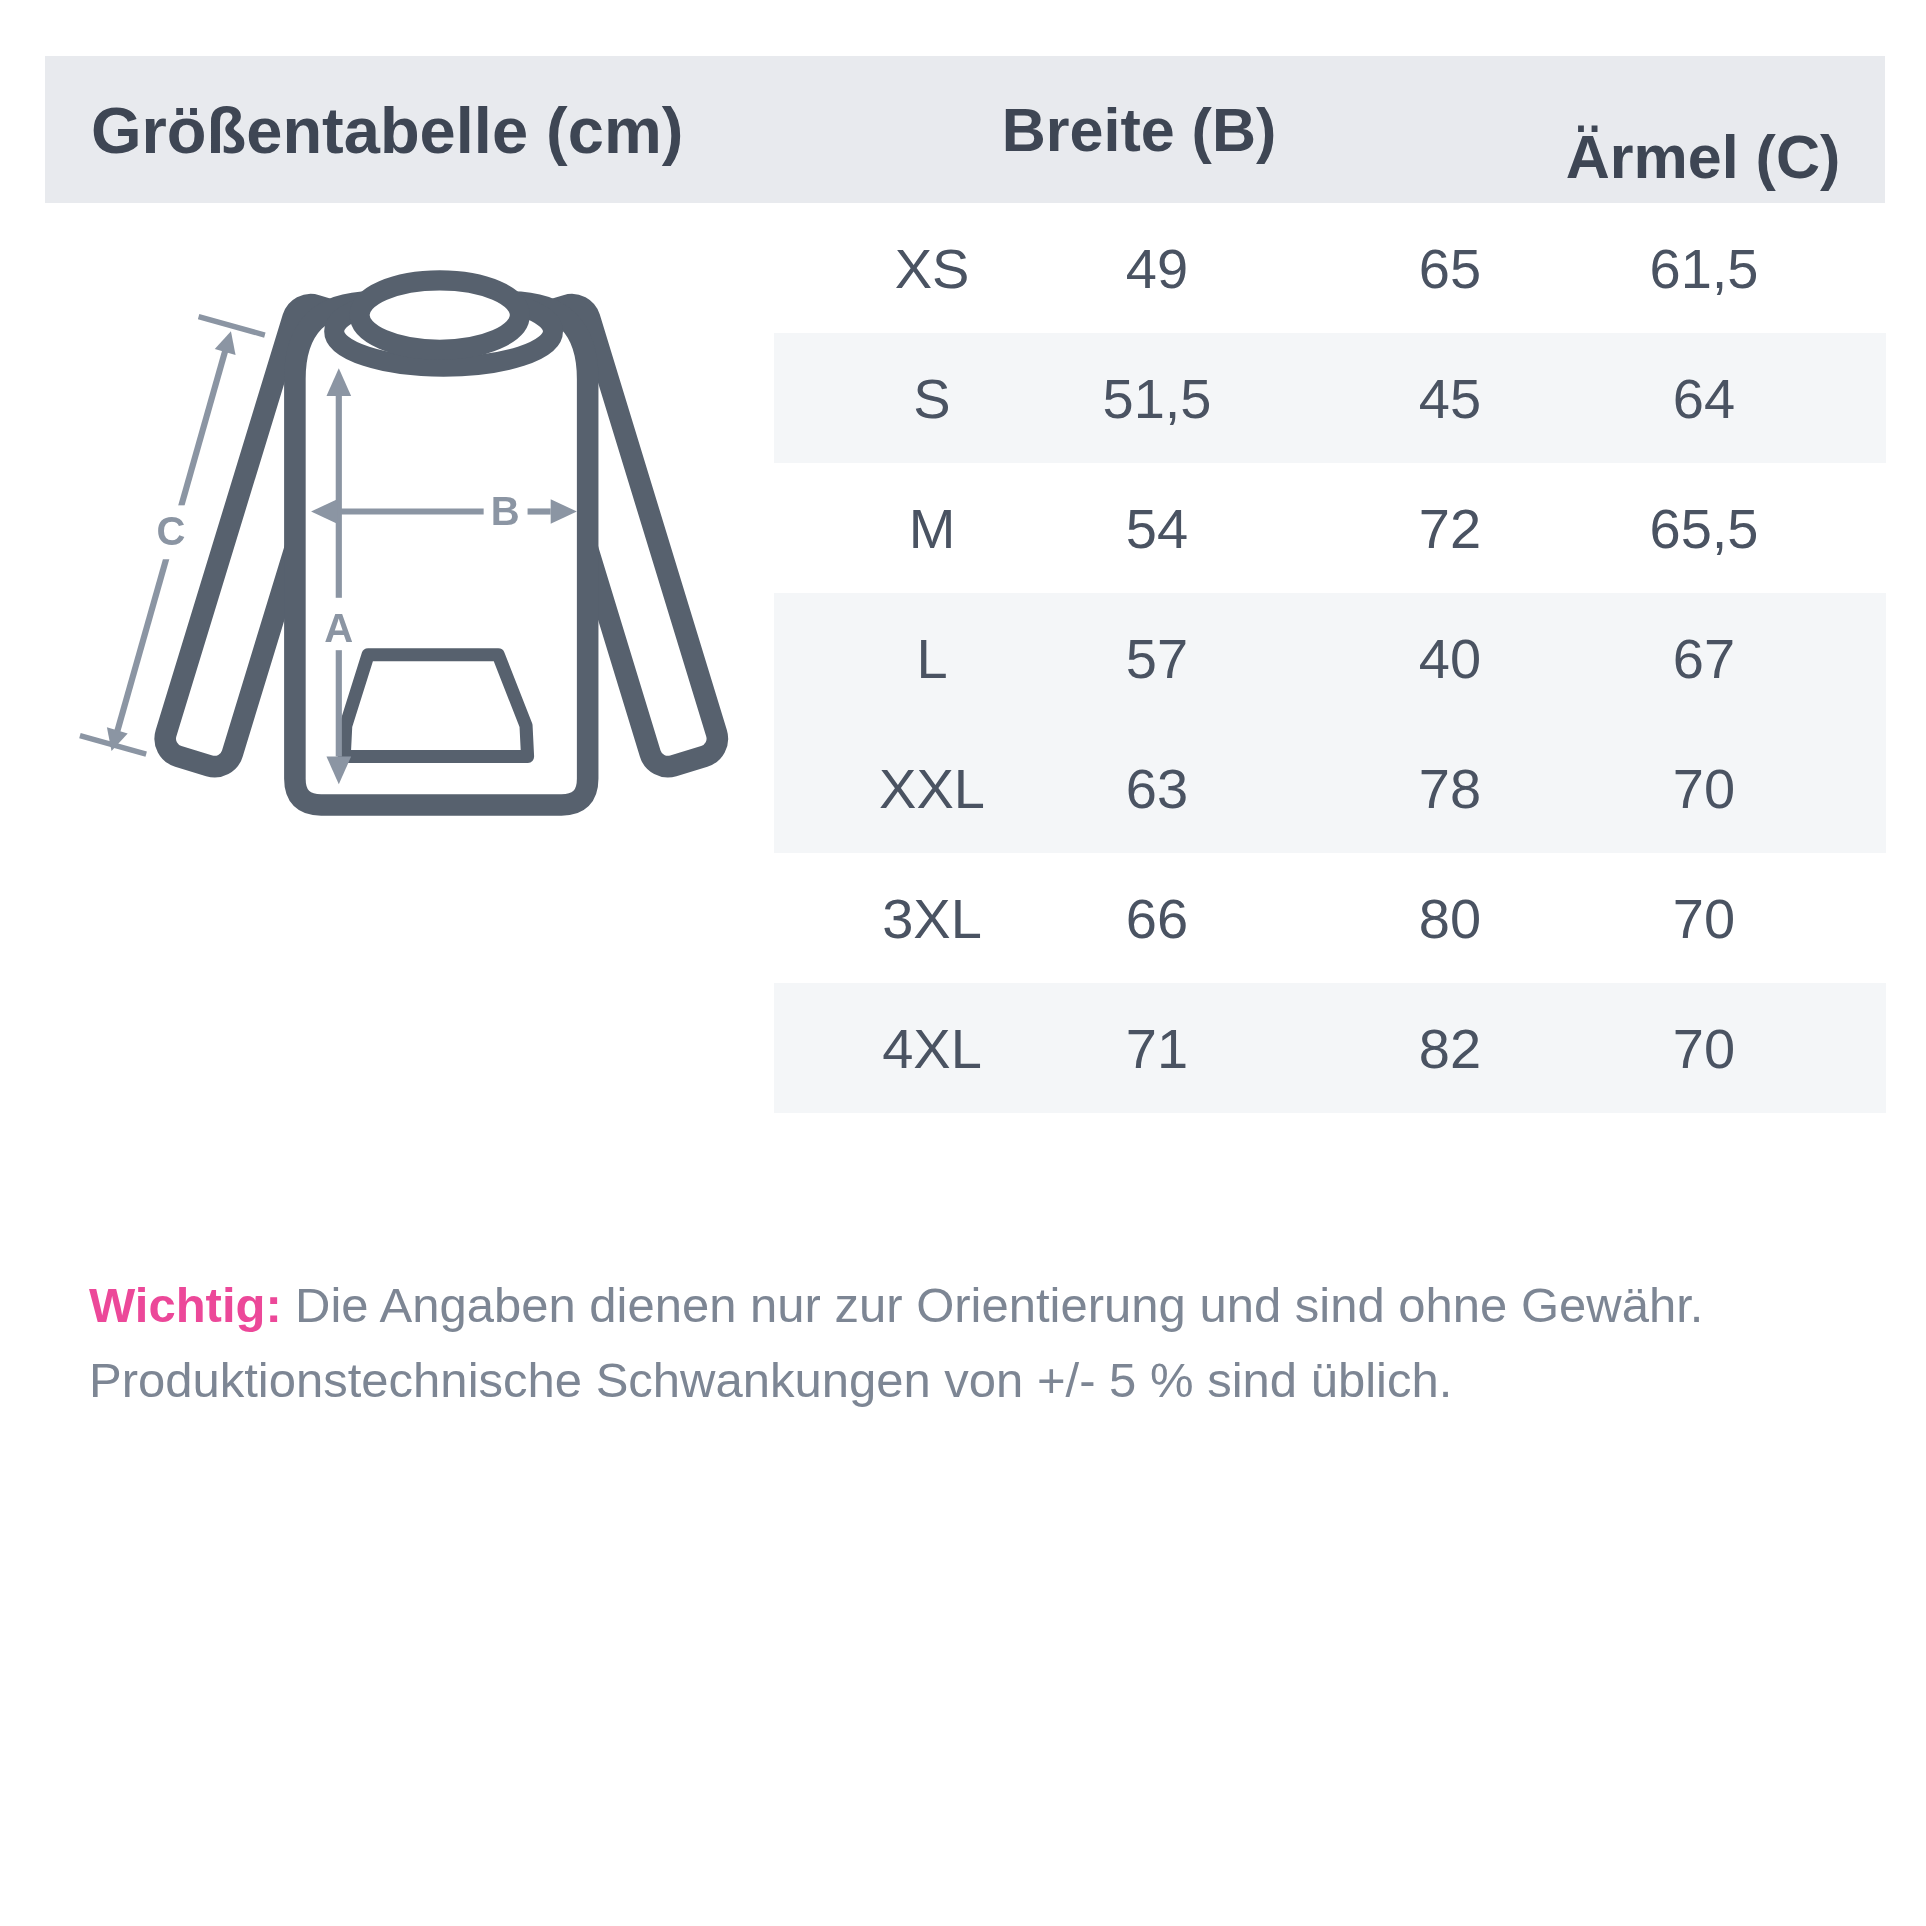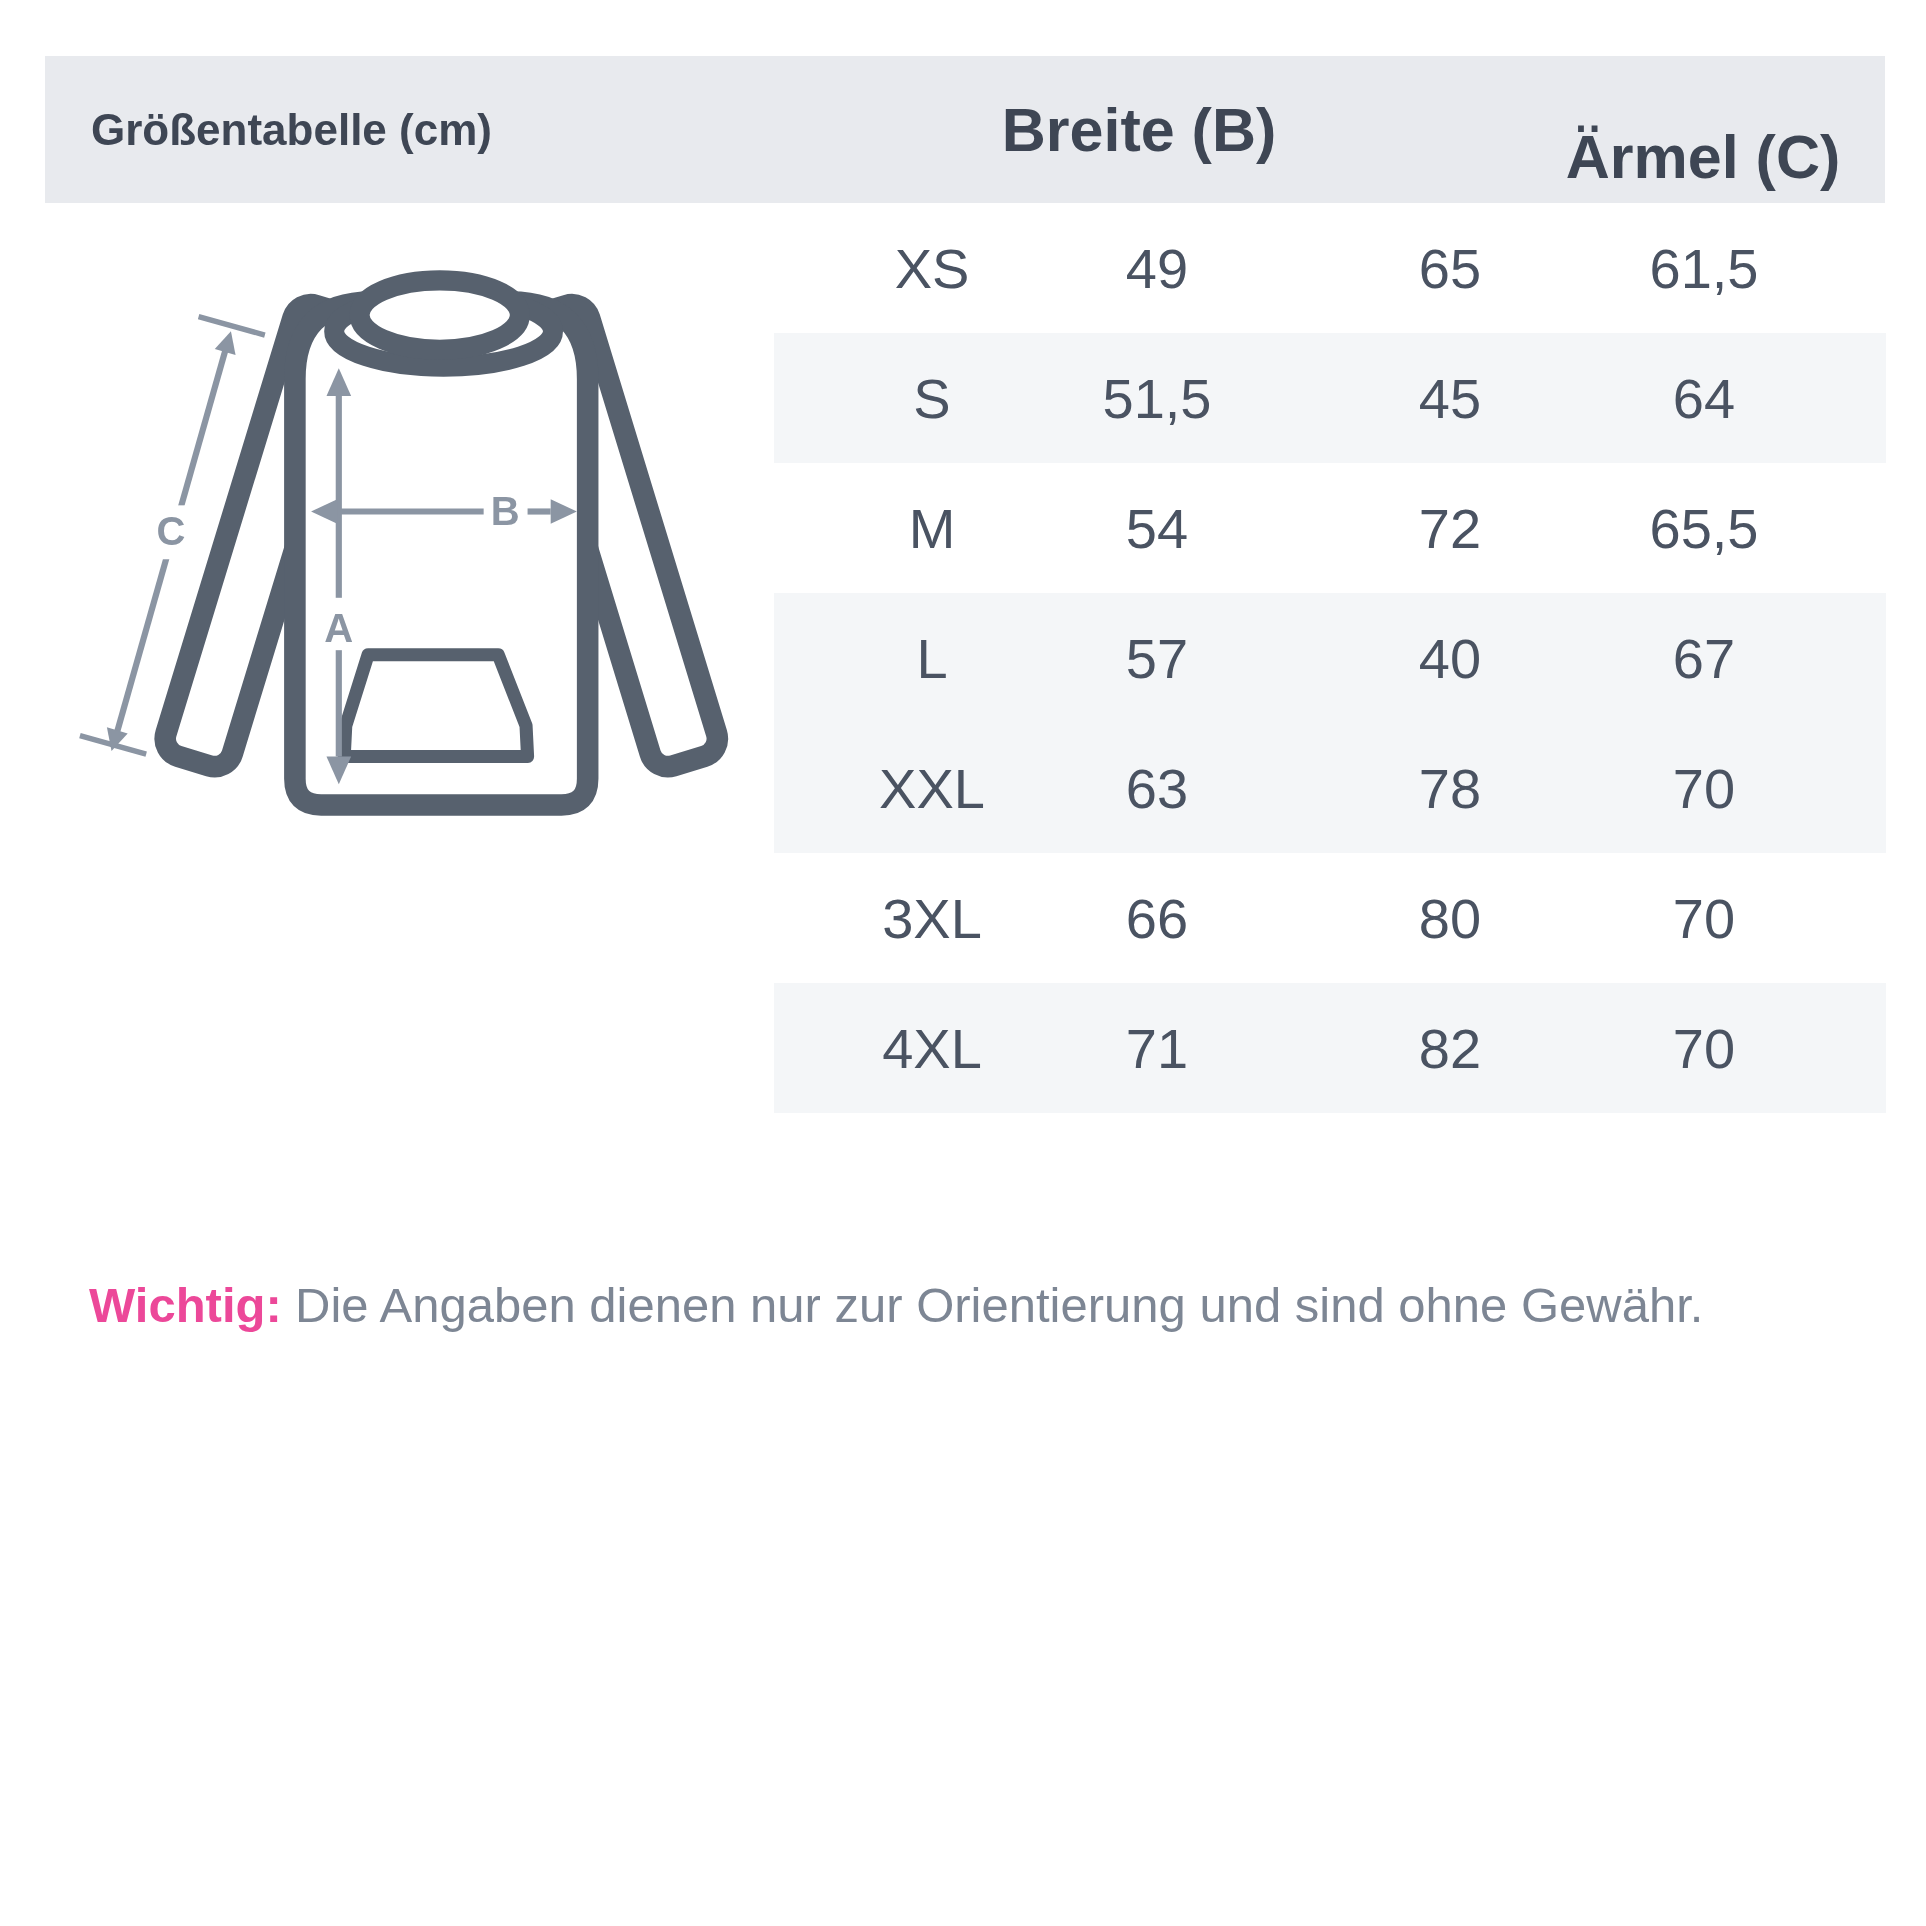--- a/index.html
+++ b/index.html
@@ -7,21 +7,21 @@
     position:relative; width:1926px; height:1926px; overflow:hidden;
     background:#ffffff; font-family:"Liberation Sans", sans-serif;
   }
   
   .header-bar {
     position:absolute; left:45px; top:56px; width:1840px; height:147px;
     background:#e8eaee;
   }
   .page-title {
     position:absolute; left:46px; top:50%; transform:translateY(-50%);
-    font-size:44px; font-weight:bold; color:#3e4654; white-space:nowrap;
+    font-size:65px; font-weight:bold; color:#3e4654; white-space:nowrap;
   }
   .col-head {
     position:absolute; top:50%; transform:translate(-50%,-50%);
     font-size:61px; font-weight:bold; color:#3e4654; white-space:nowrap;
   }
   .col-head.c1 { left:1094px; }
   .col-head.c2 { left:1381px; }
   .col-head.c3 { left:1658px;margin-top:27px; }
 
   
@@ -142,16 +142,17 @@
     <div class="t-row stripe">
       <span class="cell size">4XL</span>
       <span class="cell vb">71</span>
       <span class="cell va">82</span>
       <span class="cell vc">70</span>
     </div>
   </div>
 
   <div class="note">
     <p><span class="bold">Wichtig:</span><span>Die Angaben dienen nur zur Orientierung und sind ohne Gewähr.</span></p>
+    <p>Produktionstechnische Schwankungen von +/- 5 % sind üblich.</p>
   </div>
 
 </div>
 
 
 </body></html>

